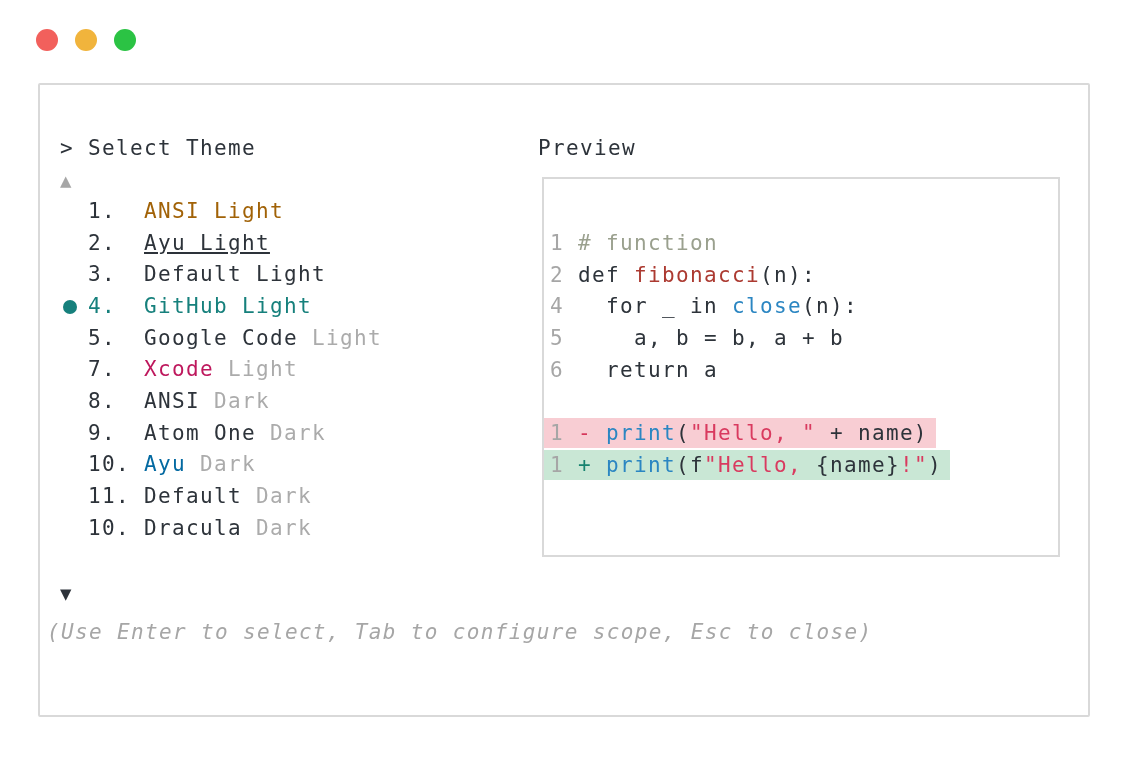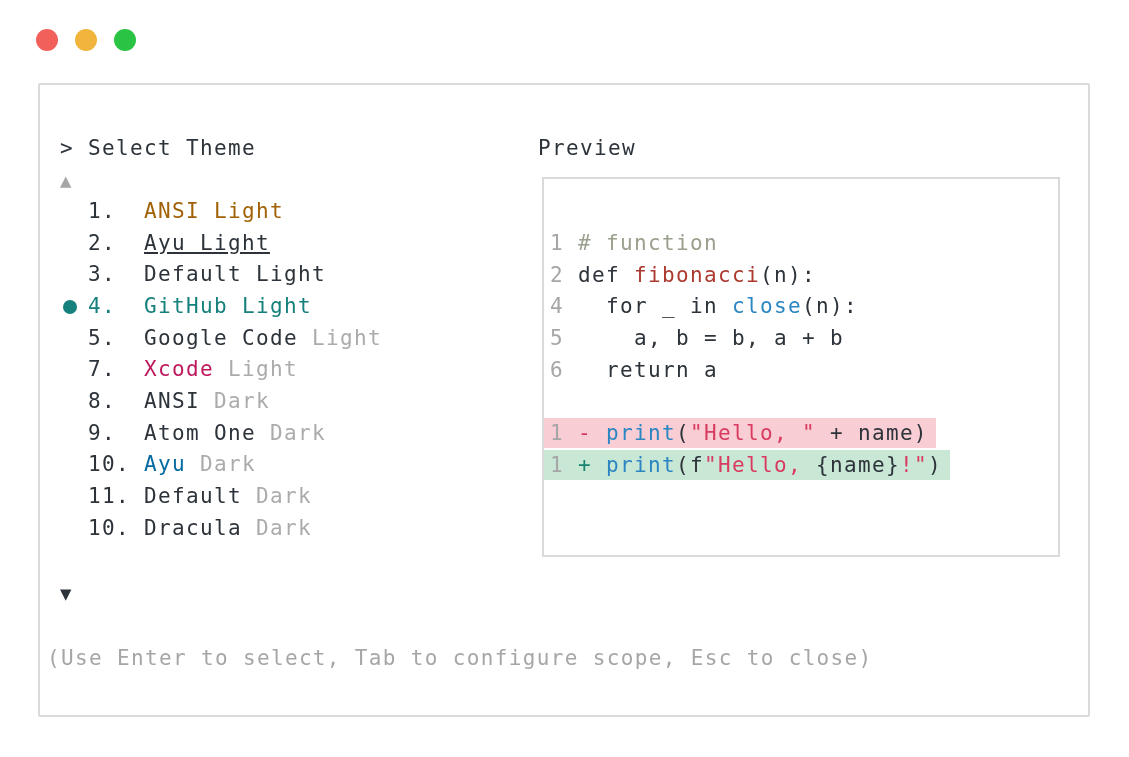--- a/index.html
+++ b/index.html
@@ -17,22 +17,22 @@
              font-size:19px;color:var(--gray,#a6a6a6);}
   .scroll-down{position:absolute;left:20px;top:492px;height:32px;line-height:32px;
              font-size:19px;color:var(--text,#2d333a);}
   .theme-list{position:absolute;left:20px;top:111px;}
   .theme-row{height:31.66px;line-height:31.66px;white-space:pre;}
   .bullet-cell{display:inline-block;width:28px;}
   .bullet-dot{display:inline-block;width:14px;height:14px;border-radius:50%;
               background:var(--selected,#16807c);margin-left:3px;vertical-align:-1px;}
   .num-cell{display:inline-block;width:56px;}
 
-  .hint{position:absolute;left:7px;top:557px;height:32px;line-height:32px;
-        color:var(--gray,#a6a6a6);white-space:pre;}
+  .hint{position:absolute;left:7px;top:531px;height:32px;line-height:32px;
+        color:var(--gray,#a6a6a6);white-space:pre;font-style:italic;}
 
   .preview-label{position:absolute;left:498px;top:47px;height:32px;line-height:32px;white-space:pre;}
   .preview-box{position:absolute;left:502px;top:92px;width:514px;height:376px;
                border:2px solid var(--border,#d9d9d9);background:#fff;}
   .code{position:absolute;left:6px;top:49px;}
   .code-row{height:31.66px;line-height:31.66px;white-space:pre;}
   .line-num{display:inline-block;width:28px;color:var(--gray,#a6a6a6);}
   .diff-span{display:inline-block;height:30px;line-height:30px;
              margin-left:-6px;padding:0 8px 0 6px;}
 </style>

